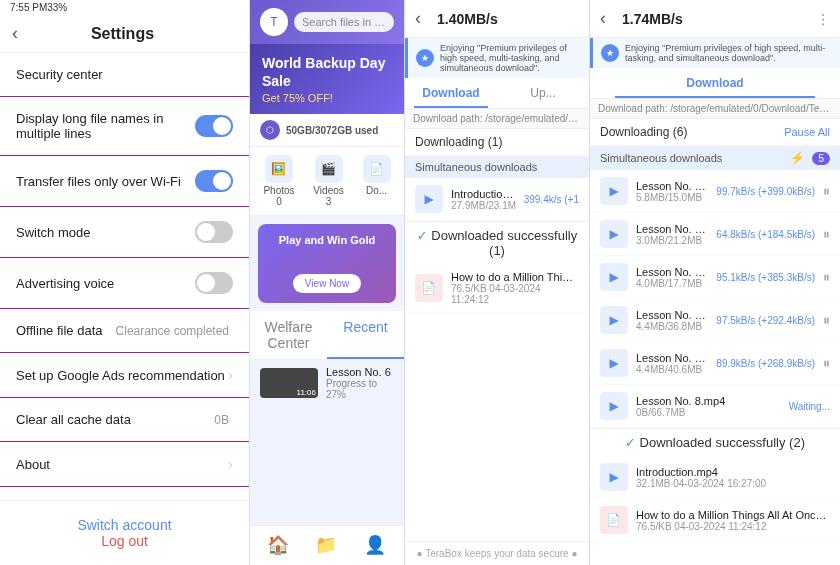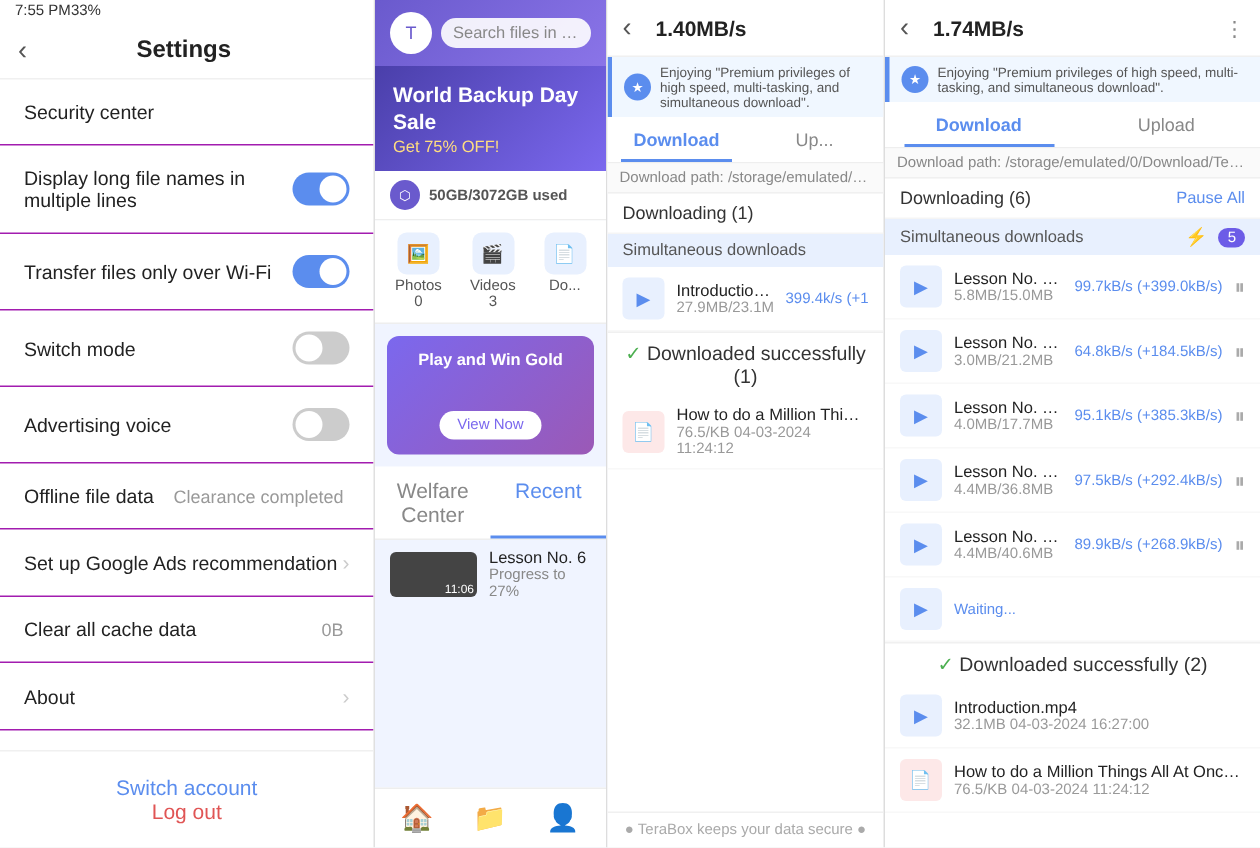--- a/index.html
+++ b/index.html
@@ -665,21 +665,20 @@
     <span class="back-btn">‹</span>
     <span class="dl-speed">1.74MB/s</span>
     <span style="font-size:14px;color:#888;cursor:pointer;">⋮</span>
   </div>
   <div class="dl-premium-banner">
     <div class="premium-icon">★</div>
     <span style="font-size:9px;color:#555;">Enjoying "Premium privileges of high speed, multi-tasking, and simultaneous download".</span>
   </div>
   <div class="dl-tabs">
     <div class="dl-tab active">Download</div>
-    <div class="dl-tab">Upload</div>
   </div>
   <div class="dl-path">Download path: /storage/emulated/0/Download/TeraBox/Download.</div>
   <div class="dl-section-header">
     <span class="dl-section-title">Downloading (6)</span>
     <span class="dl-section-action">Pause All</span>
   </div>
   <div class="simultaneous-bar">
     <span>Simultaneous downloads</span>
     <span style="display:flex;align-items:center;gap:3px;">
       <span style="color:#6c5ce7;font-size:12px;">⚡</span>
@@ -728,20 +727,24 @@
       <div class="dl-file-icon video">▶</div>
       <div class="dl-file-info">
         <div class="dl-file-name">Lesson No. 5.mp4</div>
         <div class="dl-file-meta">4.4MB/40.6MB</div>
       </div>
       <span class="dl-file-speed">89.9kB/s (+268.9kB/s)</span>
       <span class="dl-pause-icon">⏸</span>
     </div>
     <div class="dl-item">
       <div class="dl-file-icon video">▶</div>
+      <div class="dl-file-info">
+        <div class="dl-file-name">Lesson No. 8.mp4</div>
+        <div class="dl-file-meta">0B/66.7MB</div>
+      </div>
       <span class="dl-file-speed">Waiting...</span>
     </div>
     <div class="dl-success-section">
       <span class="check-icon">✓ </span>
       <span>Downloaded successfully (2)</span>
     </div>
     <div class="dl-item">
       <div class="dl-file-icon video">▶</div>
       <div class="dl-file-info">
         <div class="dl-file-name">Introduction.mp4</div>

